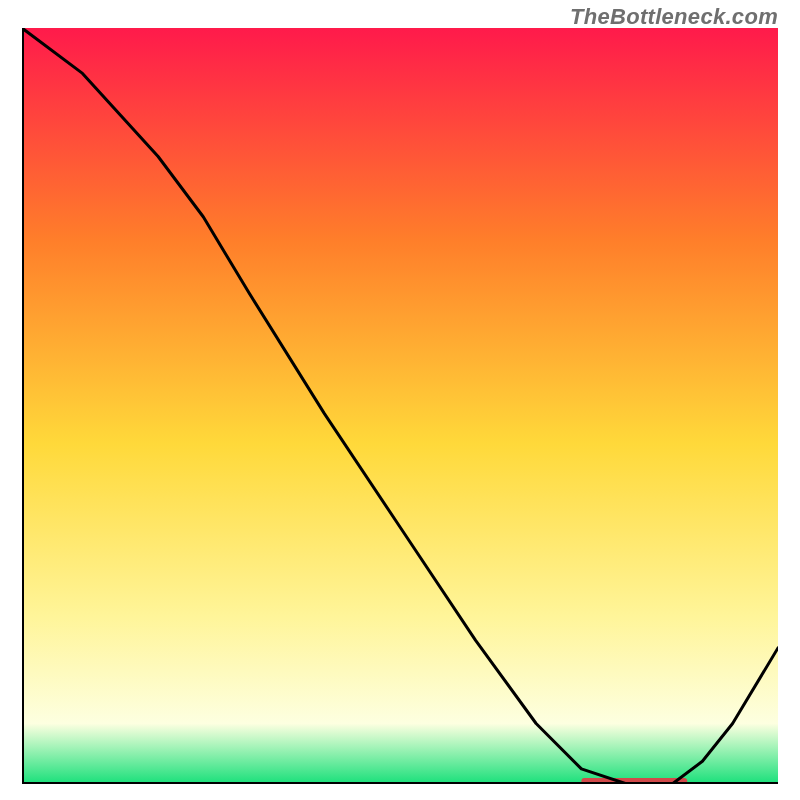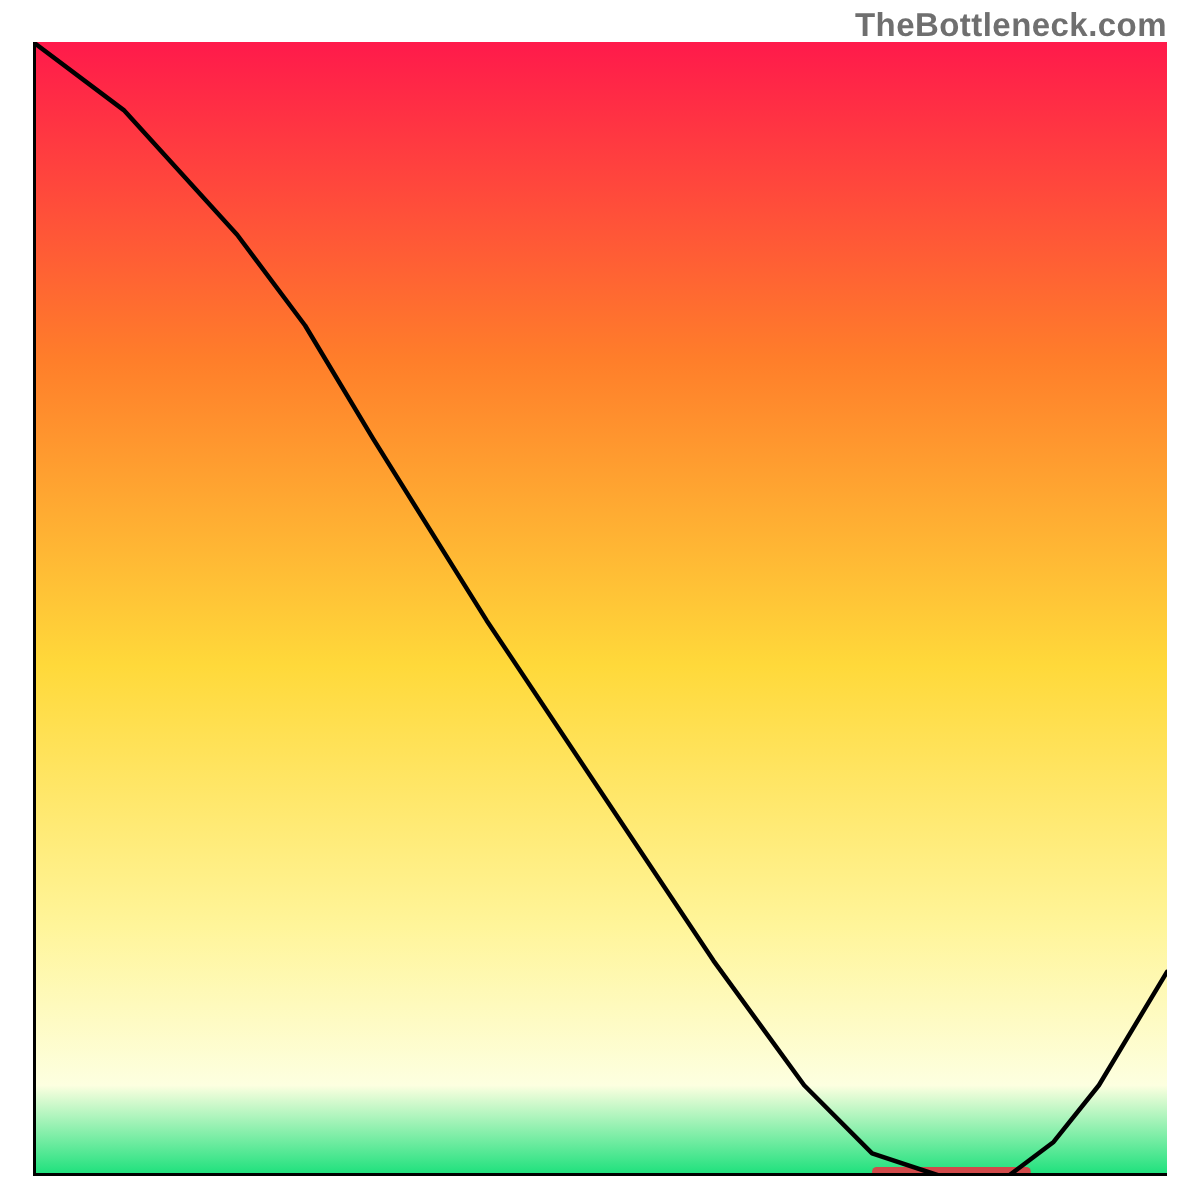--- a/index.html
+++ b/index.html
@@ -8,20 +8,21 @@
     width: 800px;
     height: 800px;
     background: #ffffff;
     font-family: Arial, Helvetica, sans-serif;
     overflow: hidden;
   }
   .outer {
     position: relative;
     width: 800px;
     height: 800px;
+    font-style: italic;
   }
   .attrib {
     position: absolute;
     top: 4px;
     right: 22px;
     font-size: 22px;
     font-weight: 600;
     color: #6f6f6f;
     letter-spacing: 0.3px;
   }

